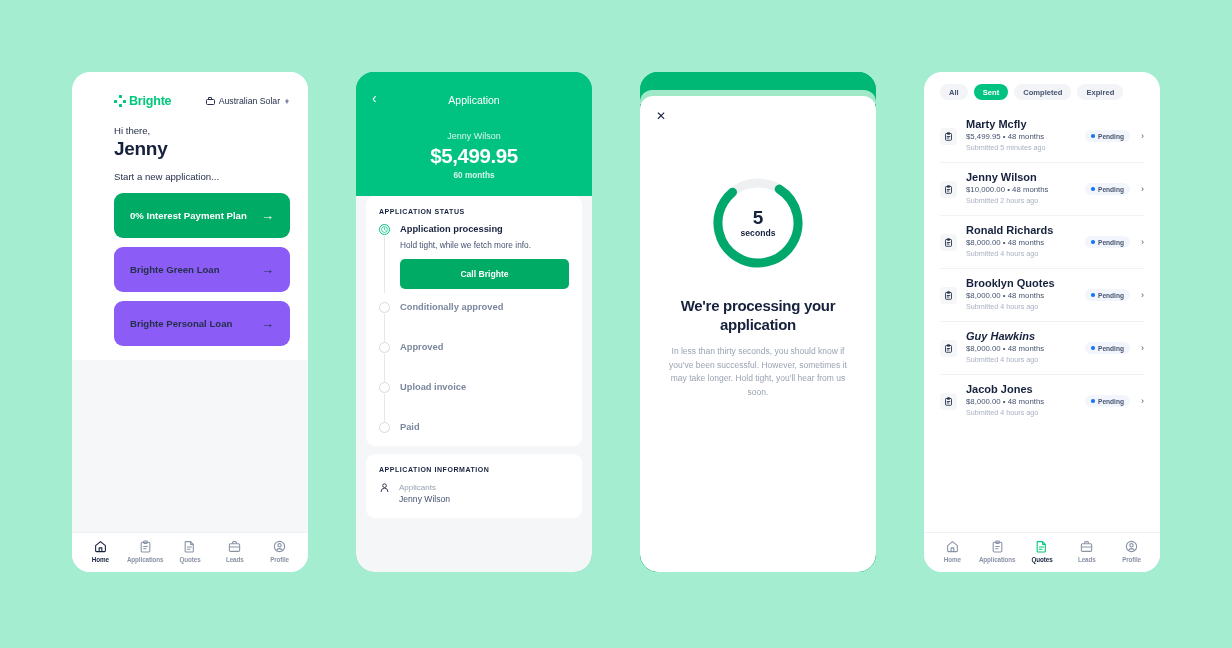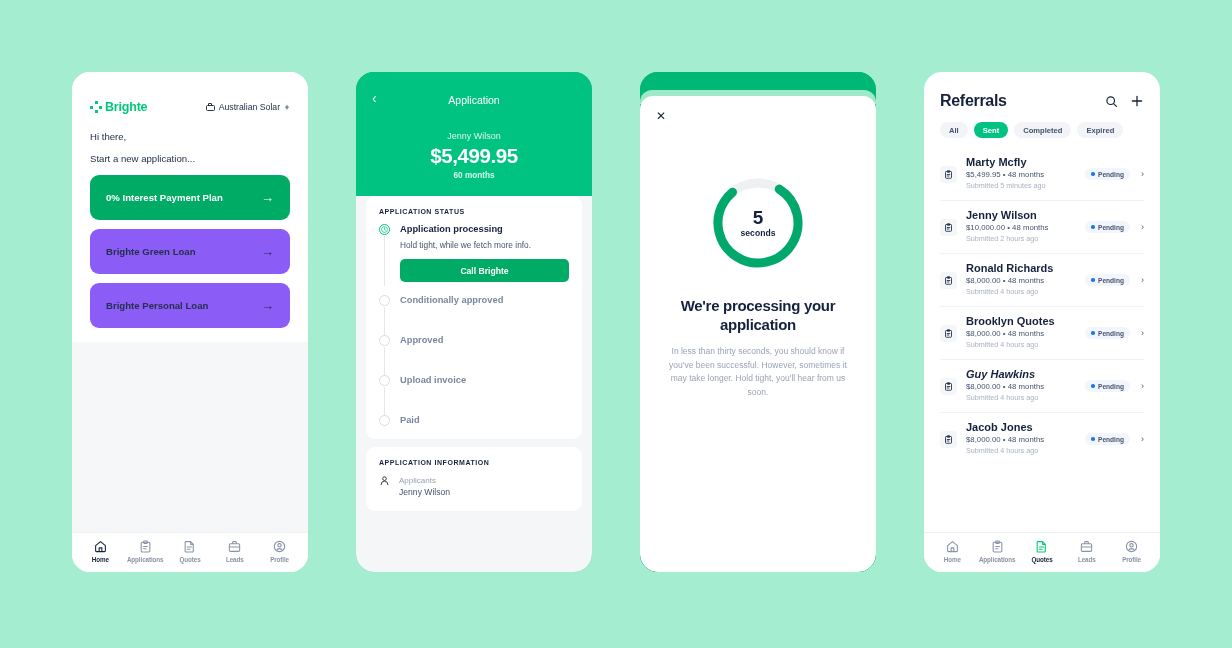--- a/index.html
+++ b/index.html
@@ -18,21 +18,21 @@
     background: #ffffff;
     border-radius: 18px;
     overflow: hidden;
   }
   #phone1 { left: 72px;  top: 72px;  height: 500px; }
   #phone2 { left: 356px; top: 72px;  height: 500px; background: #00b875; }
   #phone3 { left: 640px; top: 72px;  height: 500px; background: #00b875; }
   #phone4 { left: 924px; top: 72px;  height: 500px; }
 
   
-  .p1-top { background:#fff; padding: 28px 18px 14px; }
+  .p1-top { background:#fff; padding: 22px 18px 14px; margin-left: 24px; }
   .p1-header { display:flex; align-items:center; justify-content:space-between; }
   .logo { display:flex; align-items:center; gap:3px; }
   .logo-mark { display:grid; grid-template-columns:repeat(3,3px); grid-template-rows:repeat(3,3px); gap:1.5px; }
   .logo-mark i { display:block; width:3px; height:3px; background:#00c97b; border-radius:.5px; }
   .logo-mark i.off { background:transparent; }
   .logo-word { font-size:12.5px; font-weight:bold; color:#00c97b; letter-spacing:-.2px; }
   .org-select { display:flex; align-items:center; gap:4px; font-size:8.7px; color:#25304a; font-weight:500; }
   .icon-brief { width:9px; height:8px; position:relative; flex:0 0 auto; }
   .icon-brief .body { position:absolute; left:0; bottom:0; width:9px; height:6px; border:1.1px solid #25304a; border-radius:1.5px; }
   .icon-brief .handle { position:absolute; left:2.7px; top:0; width:3.6px; height:2.4px; border:1.1px solid #25304a; border-bottom:none; border-radius:1.2px 1.2px 0 0; }
@@ -95,21 +95,21 @@
   .step { position:relative; padding-left:21px; }
   .step + .step { margin-top:0; }
   .step-dot { position:absolute; left:0; top:0; width:11px; height:11px; border-radius:50%; }
   .step-dot.done { border:1.3px solid #00c281; display:flex; align-items:center; justify-content:center; }
   .step-dot.todo { border:1.3px solid #d7dbe2; background:#fff; }
   .step-line { position:absolute; left:5px; top:12px; bottom:-4px; width:1.3px; background:#e4e7ec; }
   .step-head { font-size:9.3px; font-weight:bold; color:#16213d; line-height:11px; }
   .step-head.dim { color:#7b879d; }
   .step-sub { margin-top:5px; font-size:8.3px; color:#46536e; }
   .call-btn {
-    margin:9px 0 13px; height:23px; background:#00ab66; border-radius:5px;
+    margin:9px 0 13px; height:30px; background:#00ab66; border-radius:5px;
     display:flex; align-items:center; justify-content:center;
     color:#fff; font-size:8.6px; font-weight:bold;
   }
   .step.spaced { padding-bottom:29px; }
   .step.last { padding-bottom:0; }
 
   .info-card { margin-top:8px; }
   .applicant-row { display:flex; align-items:flex-start; gap:9px; margin-top:9px; }
   .applicant-label { font-size:8px; color:#98a1b2; line-height:11px; }
   .applicant-name { font-size:8.6px; color:#46536e; line-height:12px; }
@@ -181,20 +181,21 @@
               </span>
             <span>Australian Solar</span>
             <span class="updown">
                 <span>▲</span>
                 <span>▼</span>
               </span>
           </div>
         </div>
 
         <div class="greet">Hi there,</div>
+        <div class="name">Jenny</div>
         <div class="start-label">Start a new application...</div>
 
         <div class="loan-card primary">
           <span class="loan-text">0% Interest Payment Plan</span>
           <span class="arrow-r">→</span>
         </div>
         <div class="loan-card muted">
           <span class="loan-text">Brighte Green Loan</span>
           <span class="arrow-r">→</span>
         </div>
@@ -336,32 +337,20 @@
         </div>
       </div>
 
       <div class="proc-title">We're processing your application</div>
       <div class="proc-body">In less than thirty seconds, you should know if you've been successful. However, sometimes it may take longer. Hold tight, you'll hear from us soon.</div>
     </div>
   </div>
 
   <div class="phone" id="phone4">
     <div class="col">
-      <div class="p4-head">
-        <div class="p4-title">Referrals</div>
-        <div class="p4-actions">
-          <svg width="13" height="13" viewBox="0 0 24 24" fill="none">
-              <circle cx="10.5" cy="10.5" r="7" stroke="#16213d" stroke-width="2.2"></circle>
-              <path d="M15.8 15.8 21 21" stroke="#16213d" stroke-width="2.2" stroke-linecap="round"></path>
-            </svg>
-          <svg width="14" height="14" viewBox="0 0 24 24" fill="none">
-              <path d="M12 4v16M4 12h16" stroke="#16213d" stroke-width="2.2" stroke-linecap="round"></path>
-            </svg>
-        </div>
-      </div>
 
       <div class="pills">
         <div class="pill">All</div>
         <div class="pill active">Sent</div>
         <div class="pill">Completed</div>
         <div class="pill">Expired</div>
       </div>
 
       <div class="ref-list" id="ref-list">
           <div class="ref-row">

